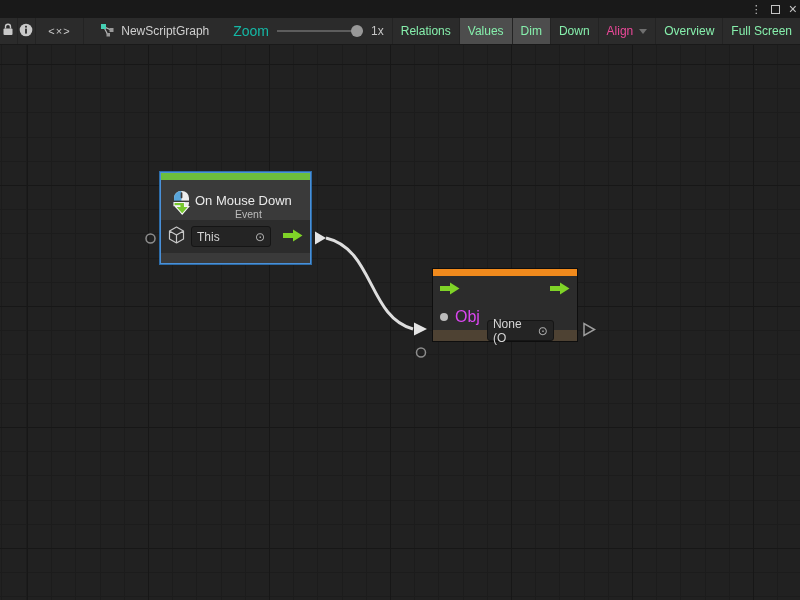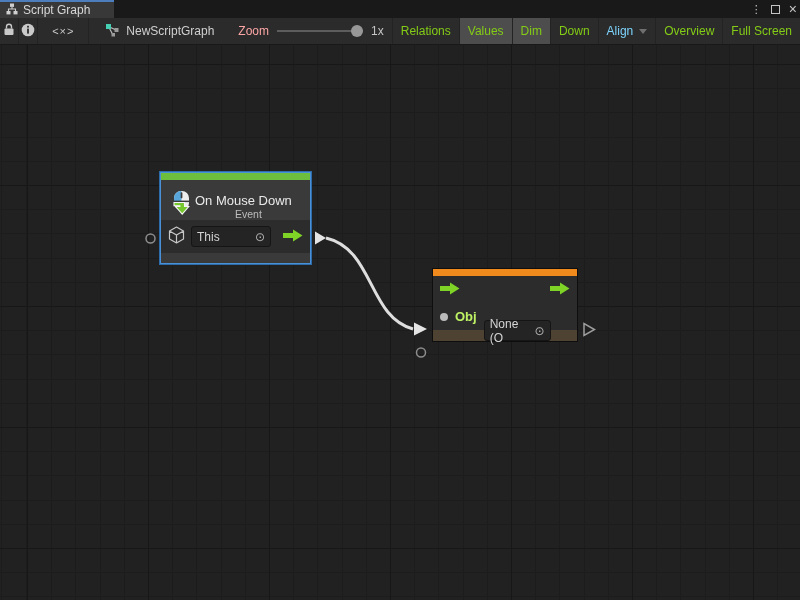--- a/index.html
+++ b/index.html
@@ -14,29 +14,29 @@
   .win-controls { position:absolute; right:3px; top:0; height:18px; display:flex; align-items:center; gap:9px; }
   .wc { color:#c4c4c4; font-size:12px; line-height:18px; cursor:default; }
   .wc.menu { letter-spacing:0; font-size:11px; }
   .wc.max { width:9px; height:9px; border:1.5px solid #c4c4c4; }
   .wc.close { font-size:14px; }
 
   
   .toolbar { height:27px; background:#2b2b2b; border-bottom:1px solid #191919;
     display:flex; align-items:stretch; white-space:nowrap; overflow:hidden; }
   .tbtn { display:flex; align-items:center; justify-content:center; padding:0 8px;
-    font-size:12px; color:#84cc16; border-right:1px solid #232323; cursor:default; }
+    font-size:12px; color:#86efac; border-right:1px solid #232323; cursor:default; }
   .tbtn.icon-btn { width:26px; padding:0; }
   .tbtn.code-btn { width:64px; color:#c9c9c9; font-size:11px; letter-spacing:1px; }
   .tbtn.active { background:#4d4d4d; }
-  .tbtn.disabled { color:#7dd3fc; }
+  .tbtn.disabled { color:#ec4899; }
   .tbtn.no-sep { border-right:none; }
   .graph-name { display:flex; align-items:center; gap:6px; padding:0 10px 0 16px; font-size:12px; color:#cfcfcf;justify-content:space-between; }
   .zoom-group { display:flex; align-items:center; gap:8px; padding:0 8px 0 14px; }
-  .zoom-label { font-size:12px; color:#fca5a5; }
+  .zoom-label { font-size:14px; color:#14b8a6; }
   .slider { position:relative; width:86px; height:14px; }
   .slider .track { position:absolute; left:0; right:0; top:6px; height:2px; background:#5d5d5d; }
   .slider .handle { position:absolute; right:0; top:1px; width:12px; height:12px; border-radius:50%; background:#989898; }
   .zoom-value { font-size:12px; color:#c6c6c6; }
   .chev { width:0; height:0; border-left:4px solid transparent; border-right:4px solid transparent;
     border-top:5px solid #6f6f6f; margin-left:6px; }
   .spacer-sep { border-right:1px solid #232323; }
 
   
   .canvas { position:relative; width:800px; height:555px; background-color:#212121;
@@ -55,21 +55,21 @@
   .node-header { display:flex; align-items:flex-end; padding:0 8px; }
   .node-title { font-size:13px; color:#e9e9e9; line-height:15px; }
   .node-subtitle { font-size:10.5px; color:#bdbdbd; line-height:12px;padding-left:40px; }
   .node-cat { font-size:10px; color:#d3cec6; line-height:12px; }
   .node-body { background:#2c2c2c; }
   .row { display:flex; align-items:center; padding:0 7px; }
   .field { display:flex; align-items:center; justify-content:space-between; background:#242424;
     border:1px solid #151515; border-radius:3px; height:21px; padding:0 5px; color:#d4d4d4; font-size:12px; }
   .picker { color:#b3b3b3; font-size:12px; margin-left:4px; }
   .port-dot-inline { width:8px; height:8px; border-radius:50%; background:#bcbcbc; }
-  .obj-label { font-size:13px; color:#bef264;font-weight:bold; }
+  .obj-label { font-size:16px; color:#d946ef; }
 
   
   #node-omd { left:160px; top:127px; width:151px; }
   #node-omd .strip { background:#6cbe3c; }
   #node-omd .node-header { height:40px; background:#3a3a3a; }
   #node-omd .node-body { height:33px; }
   #node-omd .row { height:33px; gap:6px; }
   #node-omd .field { width:92px; }
   #node-omd .footer { height:10px; background:#3a3a3a; }
 
@@ -80,31 +80,20 @@
   #node-destroy .node-body { height:54px; }
   #node-destroy .row { height:27px; gap:7px; }
   #node-destroy .field { width:67px;margin-top:28px; }
   #node-destroy .footer { height:11px; background:#4e4233; }
   .flex-fill { flex:1; }
 </style>
 </head>
 <body>
 
 <div class="tabbar">
-  <div class="tab">
-    <span>
-      <svg width="12" height="12" viewBox="0 0 12 12">
-        <rect x="4" y="0.5" width="4" height="3.4" fill="#cfcfcf"></rect>
-        <rect x="0.5" y="8" width="4" height="3.4" fill="#cfcfcf"></rect>
-        <rect x="7.5" y="8" width="4" height="3.4" fill="#cfcfcf"></rect>
-        <path d="M6 4 V6 M2.5 8 V6 H9.5 V8" stroke="#cfcfcf" stroke-width="1.1" fill="none"></path>
-      </svg>
-    </span>
-    <span class="tab-title">Script Graph</span>
-  </div>
   <div class="win-controls">
     <span class="wc menu">⋮</span>
     <span class="wc max"></span>
     <span class="wc close">×</span>
   </div>
 </div>
 
 <div class="toolbar">
   <div class="tbtn icon-btn">
     <span>

